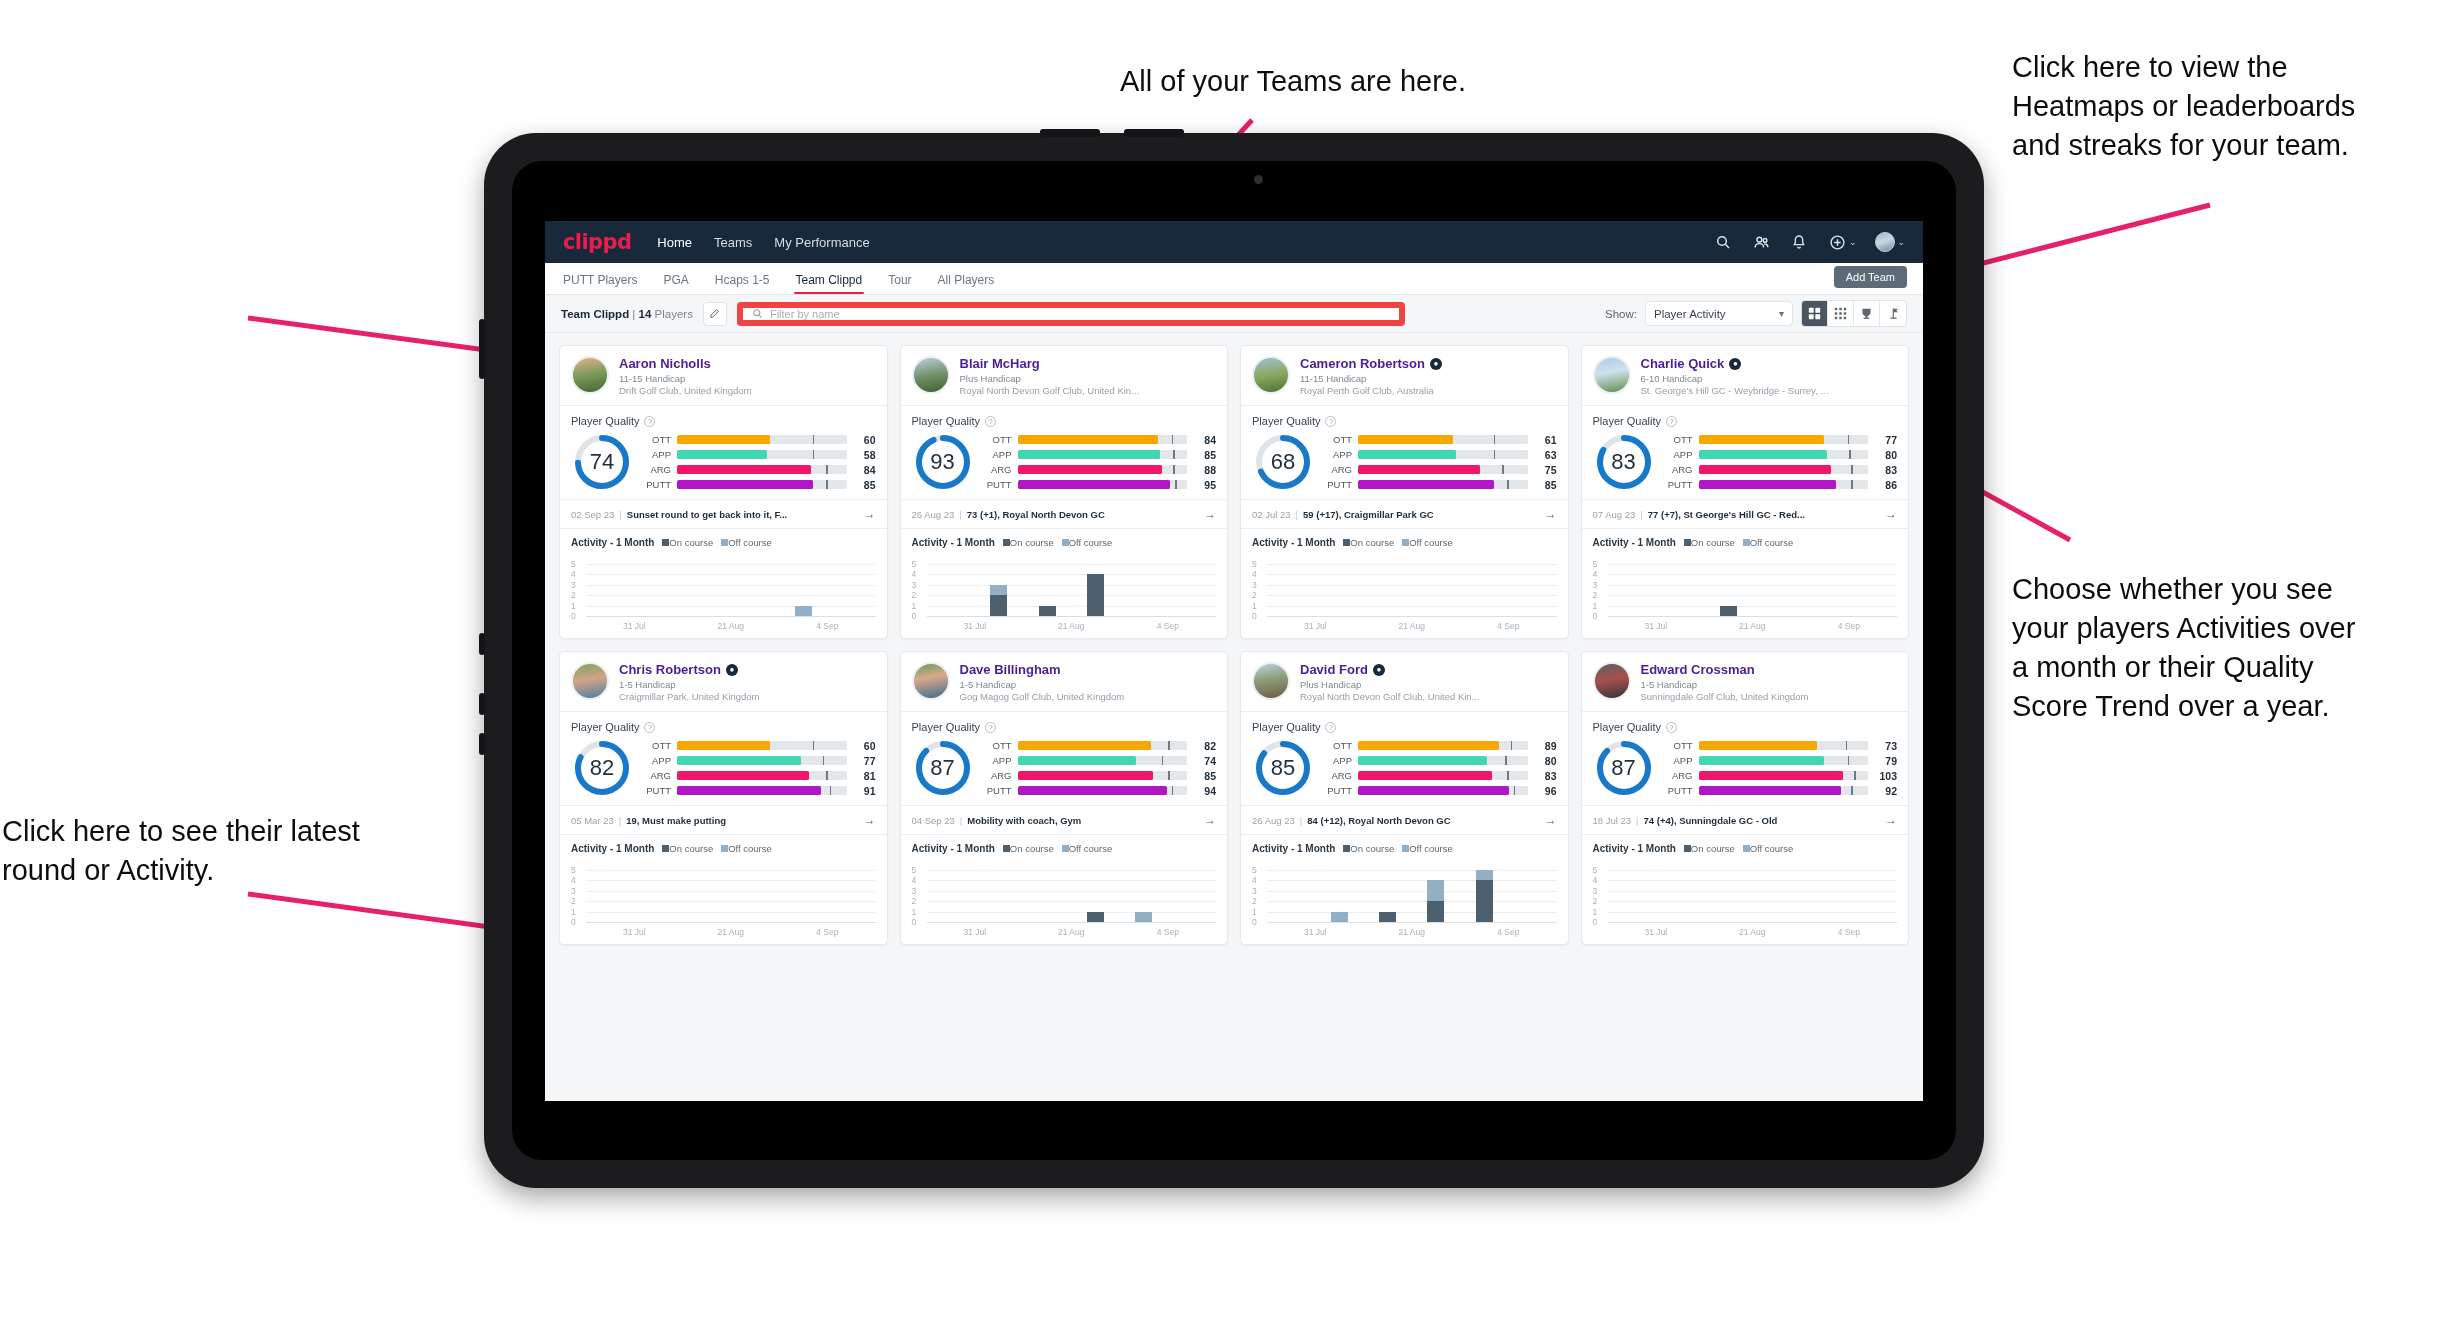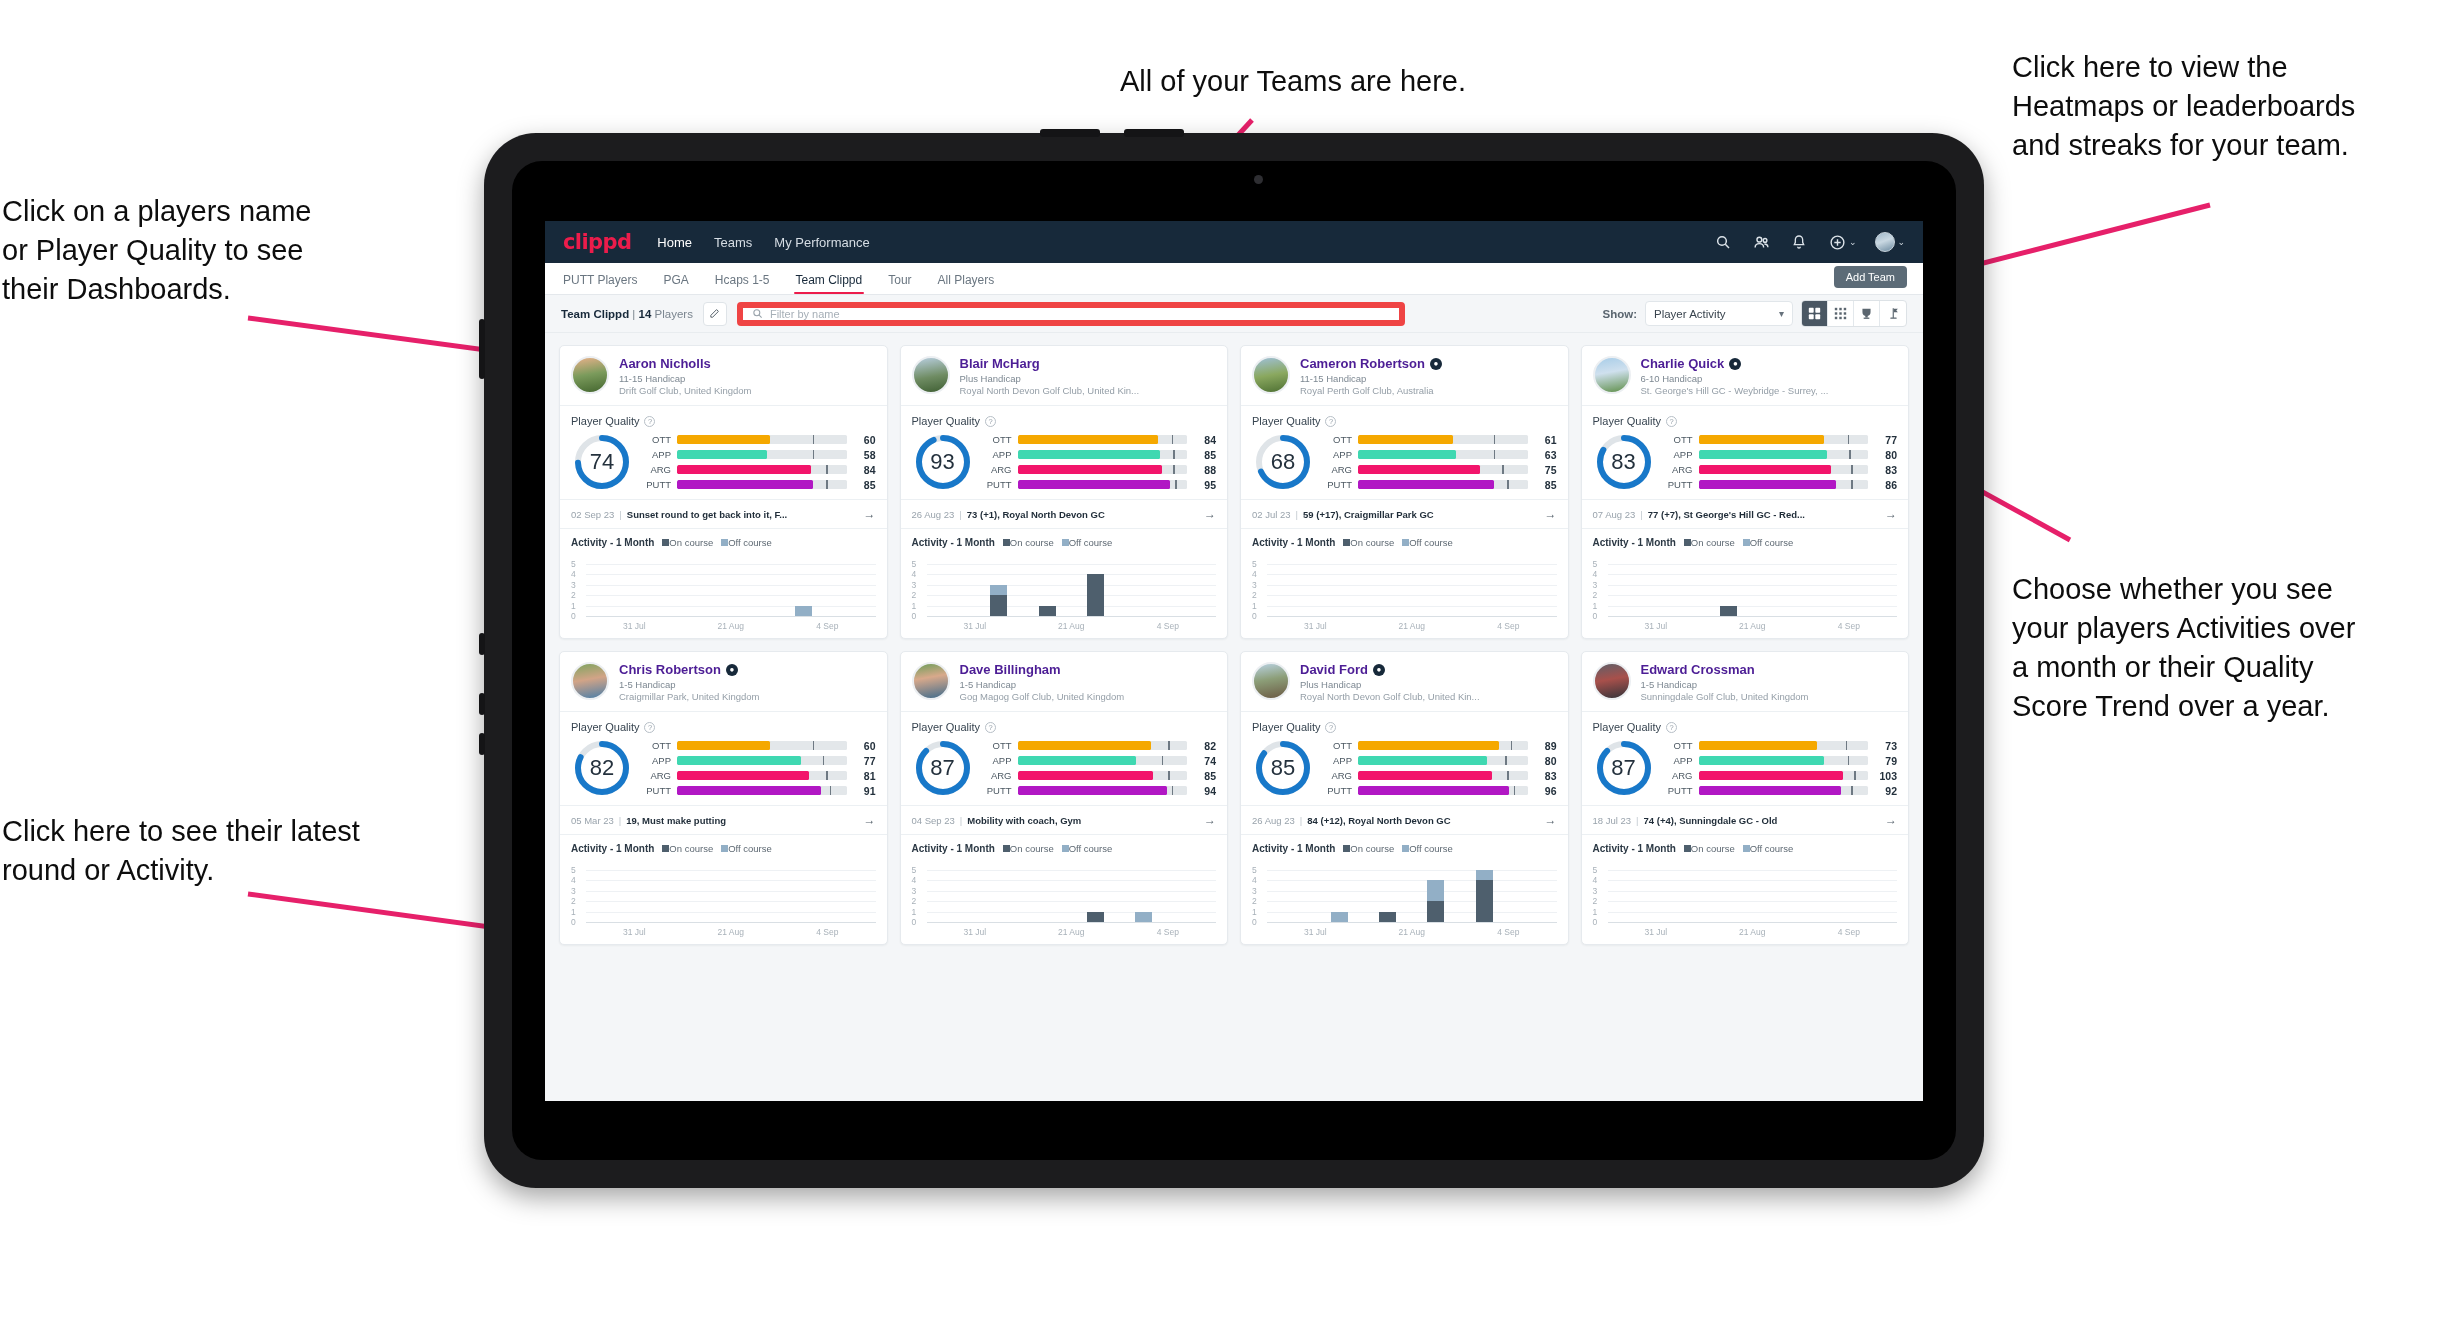--- a/index.html
+++ b/index.html
@@ -113,21 +113,21 @@
     border-radius: 4px; display:flex; align-items:center; justify-content:center;
     color:#49555f;
   }
   .search-box {
     flex: 1; height: 24px; background: #fff; border: 6px solid #ef4444;
     border-radius: 4px; display: flex; align-items: center; padding: 0 9px; gap: 7px;
     max-width: 668px;
   }
   .search-box .ph { font-size: 11px; color: #a6afb7; }
   .show-wrap { margin-left: auto; display: flex; align-items: center; gap: 8px; }
-  .show-label { font-size: 11.5px; color: #5a656f; font-weight: bold; }
+  .show-label { font-size: 11.5px; color: #5a656f; }
   .select {
     width: 148px; height: 25px; background: #fff; border: 1px solid #e1e6ea; border-radius: 4px;
     display: flex; align-items: center; padding: 0 8px; font-size: 11.5px; color: #39444e;
   }
   .select .sel-caret { margin-left: auto; font-size: 10px; color: #67727c; }
   .viewgroup { display: flex; border: 1px solid #dde2e6; border-radius: 4px; overflow: hidden; background:#fff; }
   .viewbtn {
     width: 26px; height: 25px; display: flex; align-items: center; justify-content: center;
     border-right: 1px solid #e3e8ec; color: #5b666f;
   }
@@ -237,23 +237,20 @@
         <path d="M0,0 L9,4.5 L0,9 z" fill="#e6206a"></path>
       </marker>
     </defs>
     <path d="M248,318 L672,375" stroke="#e6206a" stroke-width="5" fill="none" marker-end="url(#ah)"></path>
     <path d="M248,894 L672,952" stroke="#e6206a" stroke-width="5" fill="none" marker-end="url(#ah)"></path>
     <path d="M1252,120 L1140,242" stroke="#e6206a" stroke-width="5" fill="none" marker-end="url(#ah)"></path>
     <path d="M2210,205 L1800,310" stroke="#e6206a" stroke-width="5" fill="none" marker-end="url(#ah)"></path>
     <path d="M2070,540 L1706,340" stroke="#e6206a" stroke-width="5" fill="none" marker-end="url(#ah)"></path>
   </svg>
 
-  <div class="annot" id="annot-players">Click on a players name
-or Player Quality to see
-their Dashboards.</div>
   <div class="annot" id="annot-teams">All of your Teams are here.</div>
   <div class="annot" id="annot-latest">Click here to see their latest
 round or Activity.</div>
   <div class="annot" id="annot-heatmaps">Click here to view the
 Heatmaps or leaderboards
 and streaks for your team.</div>
   <div class="annot" id="annot-choose">Choose whether you see
 your players Activities over
 a month or their Quality
 Score Trend over a year.</div>

